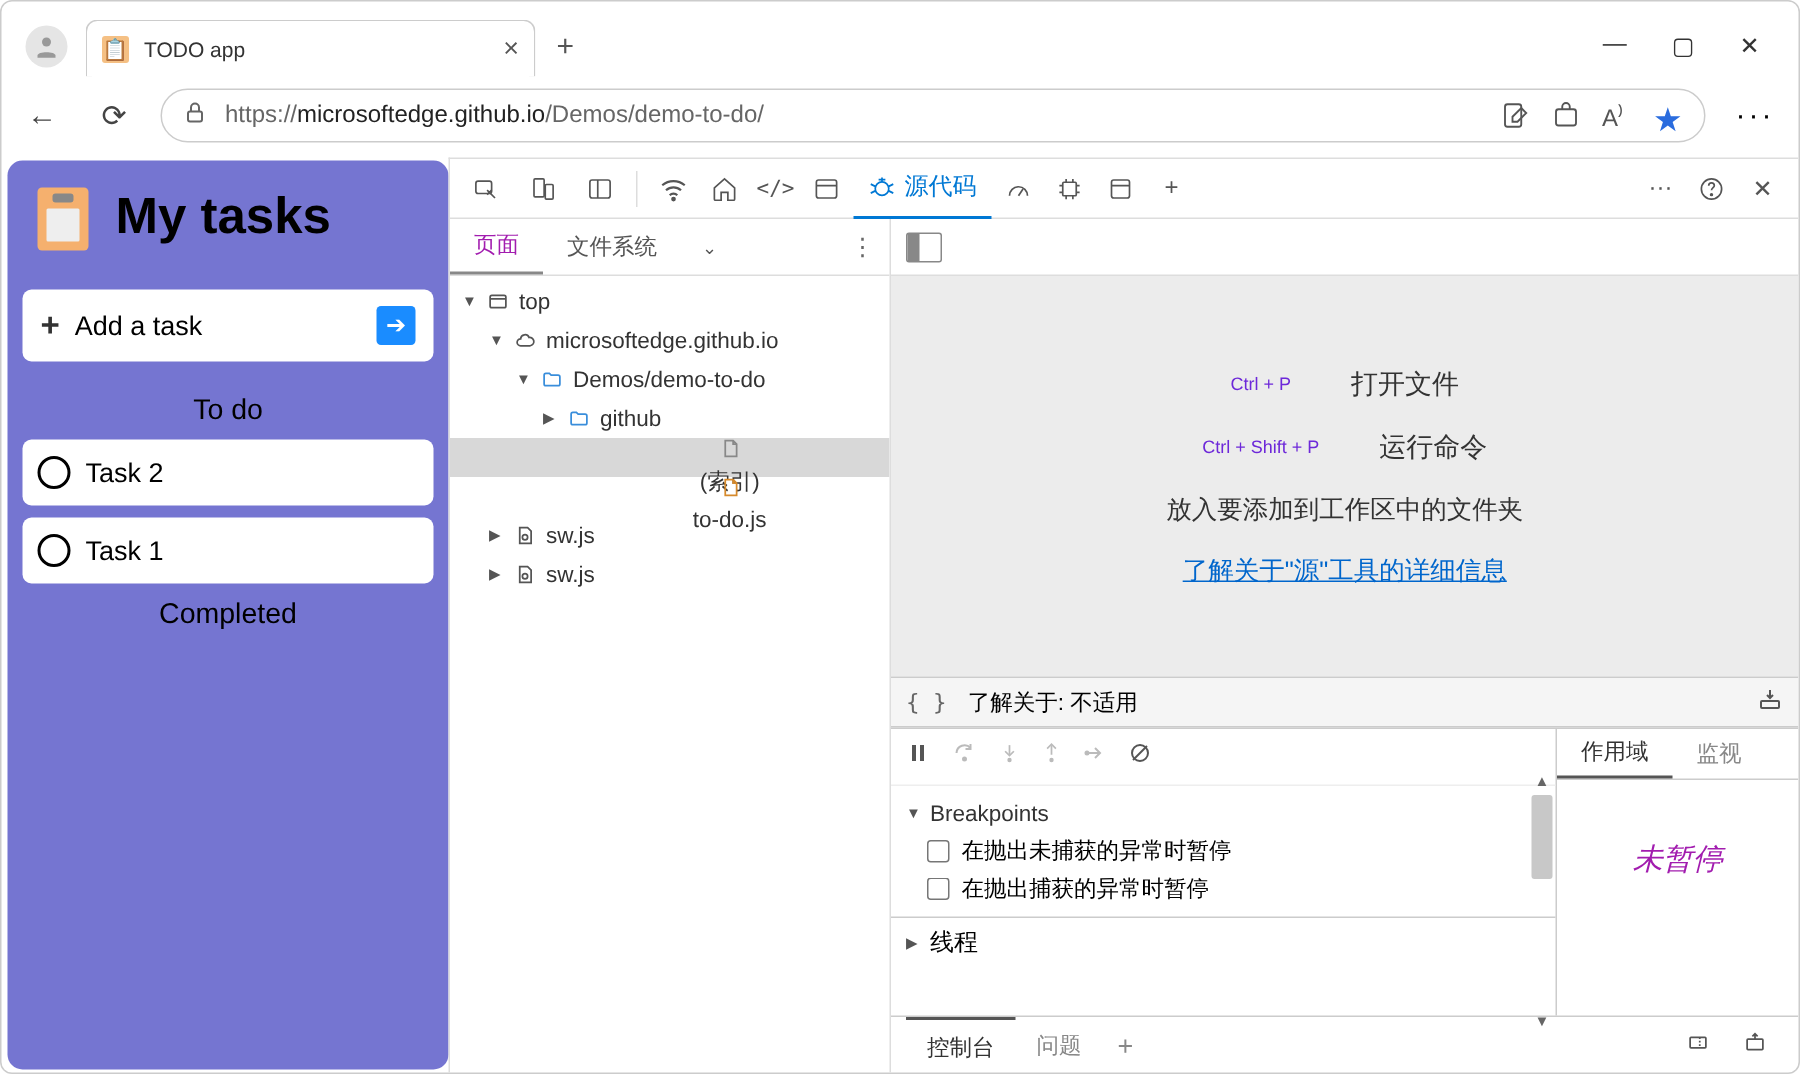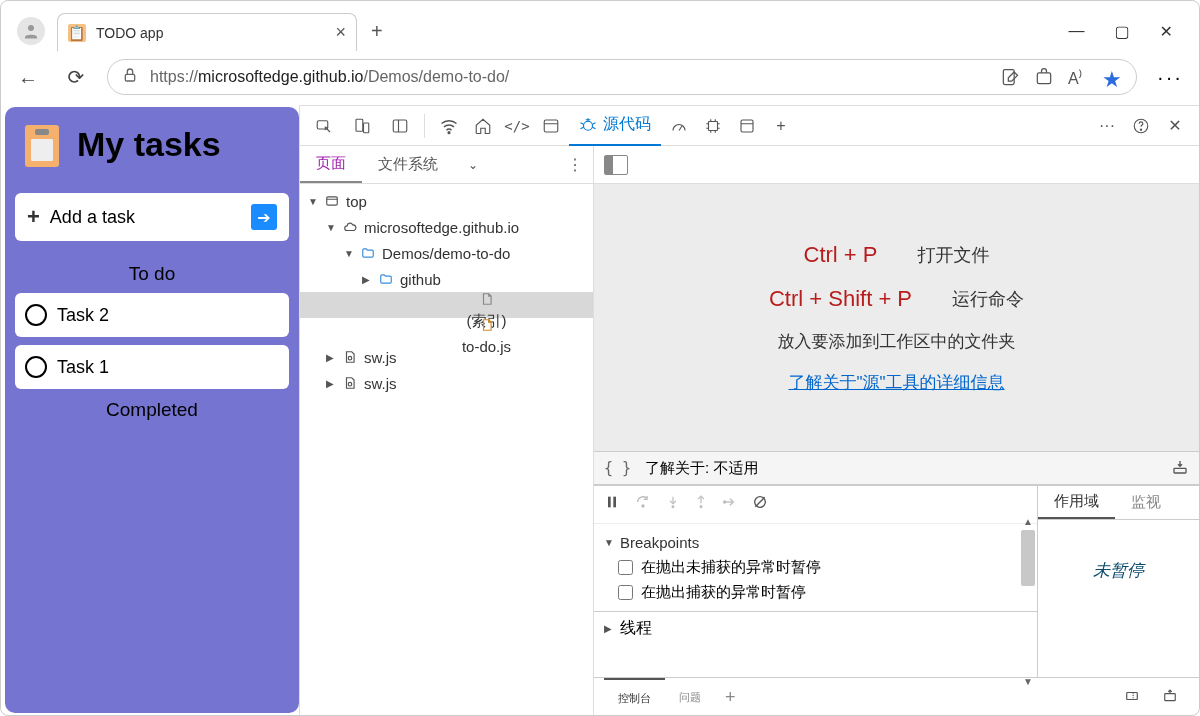--- a/index.html
+++ b/index.html
@@ -72,21 +72,21 @@
   .file-orange { color:#d68a2c;}
   .indent1 { padding-left:26px;} .indent2 { padding-left:44px;} .indent3 { padding-left:62px;} .indent4 { padding-left:80px;flex-direction:column;}
 
   
   .dt-editor { flex:1; display:flex; flex-direction:column;}
   .editor-toolbar { height:38px; border-bottom:1px solid #ddd; display:flex; align-items:center; padding:0 10px;}
   .editor-toolbar .panel-toggle { width:24px; height:20px; border:1.5px solid #888; border-radius:2px; position:relative; cursor:pointer;}
   .editor-toolbar .panel-toggle::before { content:""; position:absolute; left:0; top:0; bottom:0; width:8px; background:#888;}
   .editor-body { flex:1; background:#ececec; display:flex; flex-direction:column; align-items:center; justify-content:center; gap:18px; font-size:17px; color:#333;}
   .kb-row { display:flex; gap:40px; align-items:center;}
-  .kb-key { font-size:22px; color:#b91c1c;}
+  .kb-key { font-size:12px; color:#6d28d9;}
   .kb-lbl { font-size:18px;}
   .link { color:#0066cc; text-decoration:underline; cursor:pointer;}
 
   .coverage-bar { height:34px; border-top:1px solid #ccc; border-bottom:1px solid #ccc; display:flex; align-items:center; padding:0 10px; font-size:15px; background:#f5f5f5; gap:14px;}
   .coverage-bar .braces { font-family:monospace; color:#666;}
   .coverage-bar .dl { margin-left:auto; cursor:pointer;}
 
   
   .dt-bottom { display:flex; border-top:1px solid #ccc; height:192px;}
   .dbg-left { width:444px; border-right:1px solid #ccc; display:flex; flex-direction:column; position:relative;}
@@ -99,25 +99,25 @@
   .bp-item input { width:15px; height:15px;}
   .threads { border-top:1px solid #ccc; padding:6px 10px; display:flex; align-items:center; gap:6px;}
   .vscroll { position:absolute; right:2px; top:44px; bottom:4px; width:14px; }
   .vscroll .thumb { position:absolute; top:0; width:14px; height:56px; background:#c8c8c8; border-radius:2px;}
   .vscroll .arrow { position:absolute; font-size:10px; color:#666; left:2px;}
 
   .dbg-right { flex:1; display:flex; flex-direction:column;gap:19px;}
   .dbg-tabs { height:34px; border-bottom:1px solid #ccc; display:flex; align-items:center;}
   .dbg-tab { padding:0 16px; height:100%; display:flex; align-items:center; font-size:15px; color:#888; cursor:pointer;}
   .dbg-tab.active { color:#333; border-bottom:2px solid #555;}
-  .dbg-body { flex:1; display:flex; align-items:flex-start; justify-content:center; padding-top:20px; font-style:italic; color:#0c4a6e; font-size:17px;}
+  .dbg-body { flex:1; display:flex; align-items:flex-start; justify-content:center; padding-top:20px; font-style:italic; color:#a21caf; font-size:20px;}
 
   
   .drawer { height:40px; border-top:1px solid #ccc; display:flex; align-items:center; padding:0 10px;}
-  .drawer-tab { padding:0 14px; font-size:11px; color:#888; cursor:pointer; height:100%; display:flex; align-items:center;}
+  .drawer-tab { padding:0 14px; font-size:15px; color:#888; cursor:pointer; height:100%; display:flex; align-items:center;}
   .drawer-tab.active { color:#333; border-top:2px solid #555;}
   .drawer .plus { font-size:18px; color:#888; padding:0 10px; cursor:pointer;}
   .drawer .spacer { flex:1;}
   .drawer .ricon { padding:0 10px; color:#666; cursor:pointer; font-size:16px;}
 </style>
 </head>
 <body>
 
 <div class="chrome-top">
   <div class="avatar">

